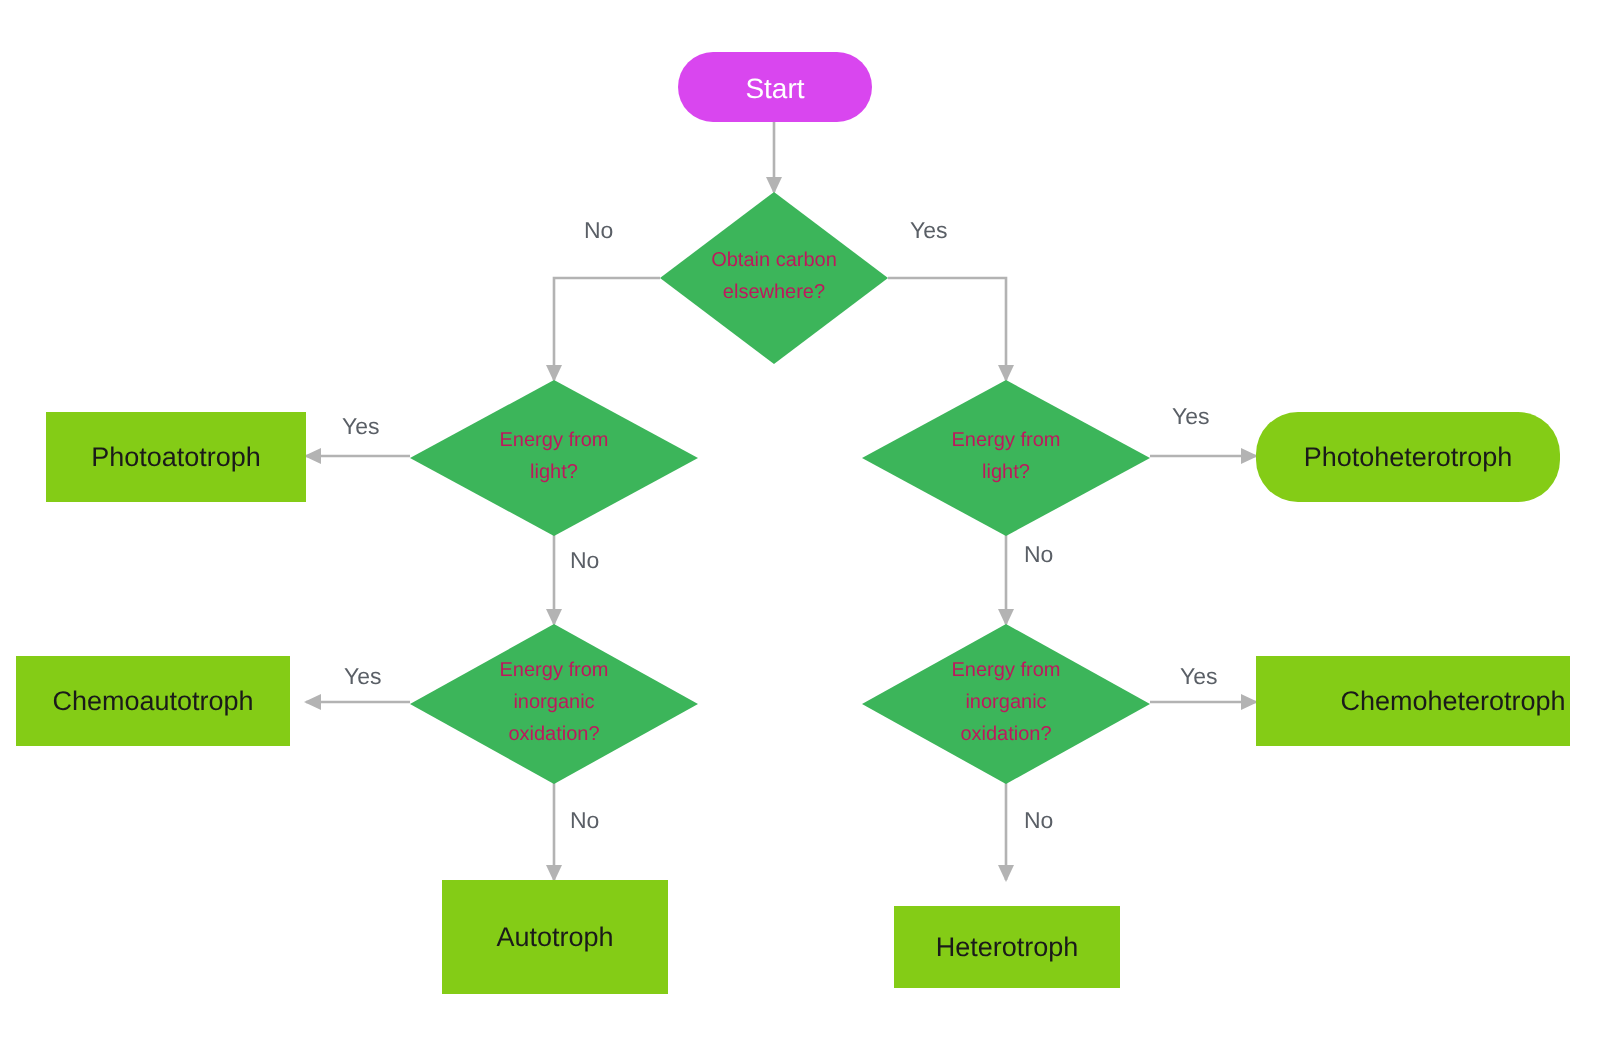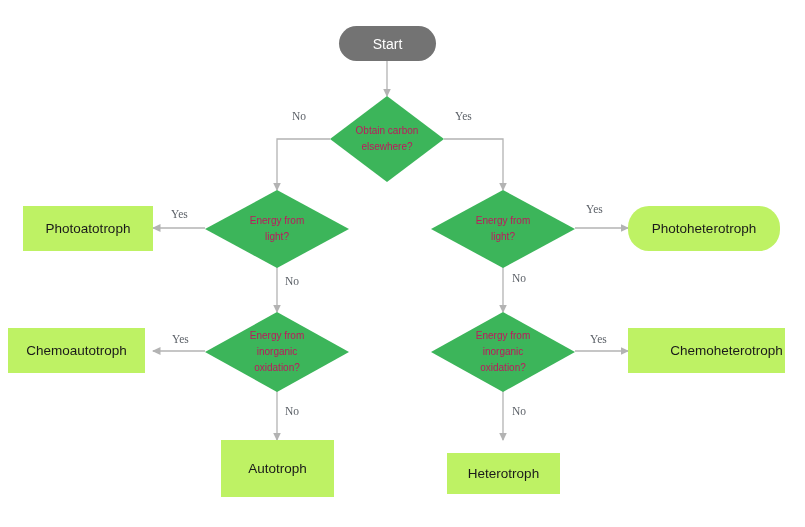--- a/index.html
+++ b/index.html
@@ -31,21 +31,21 @@
     position: absolute;
     box-sizing: border-box;
     display: flex;
     align-items: center;
     justify-content: center;
     text-align: center;
     z-index: 3;
   }
 
   .start-node {
-    background: #737373;
+    background: #d946ef;
     border-radius: 22px;
     color: #ffffff;
     font-size: 14px;
   }
 
   .decision {
     z-index: 3;
   }
   .decision .diamond-shape {
     position: absolute;
@@ -61,33 +61,32 @@
     position: relative;
     z-index: 2;
     color: #be185d;
     font-size: 10px;
     line-height: 16px;
     padding: 0 6px;
     pointer-events: none;
   }
 
   .terminal {
-    background: #bef264;
+    background: #84cc16;
     color: #1a1a1a;
     font-size: 13.5px;
   }
 
   
   .edge-label {
     position: absolute;
     font-size: 11.5px;
     color: #5a5f66;
     z-index: 4;
     white-space: nowrap;
-    font-family: Liberation Serif, serif;
   }
 </style>
 </head>
 <body>
 
 <div id="canvas">
 
   <svg id="edges" viewBox="0 0 805 527" xmlns="http://www.w3.org/2000/svg">
     <defs>
       <marker id="arrowhead" markerWidth="9" markerHeight="9" refX="7.5" refY="4" orient="auto" markerUnits="userSpaceOnUse">

